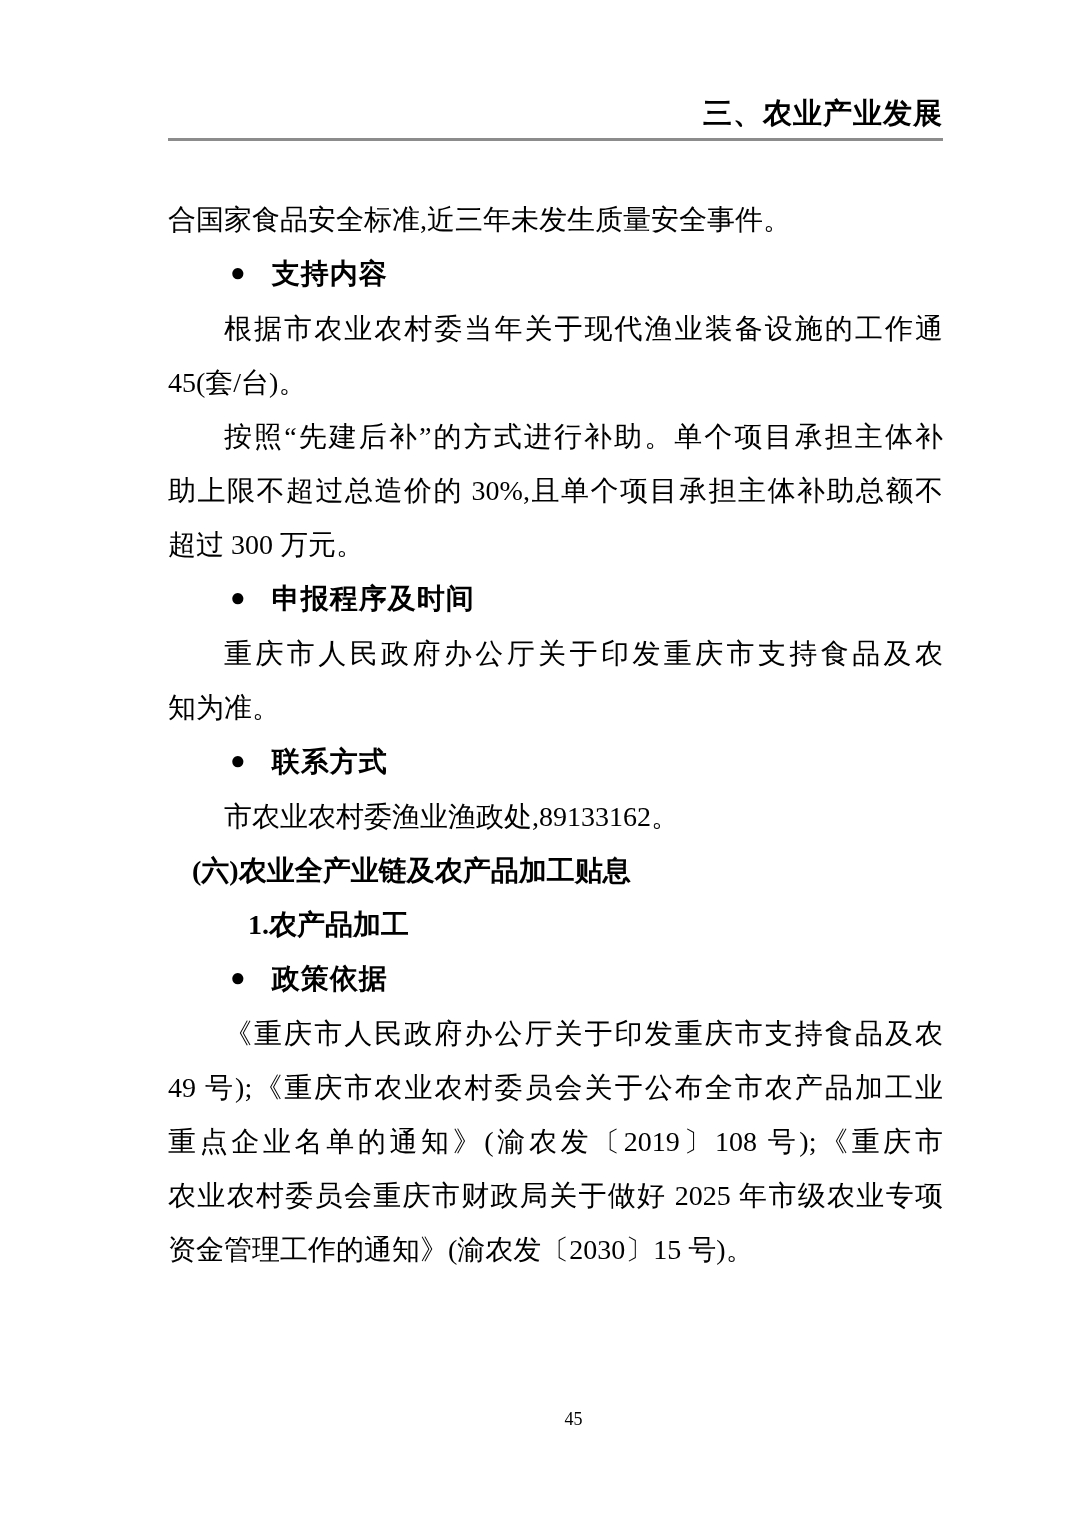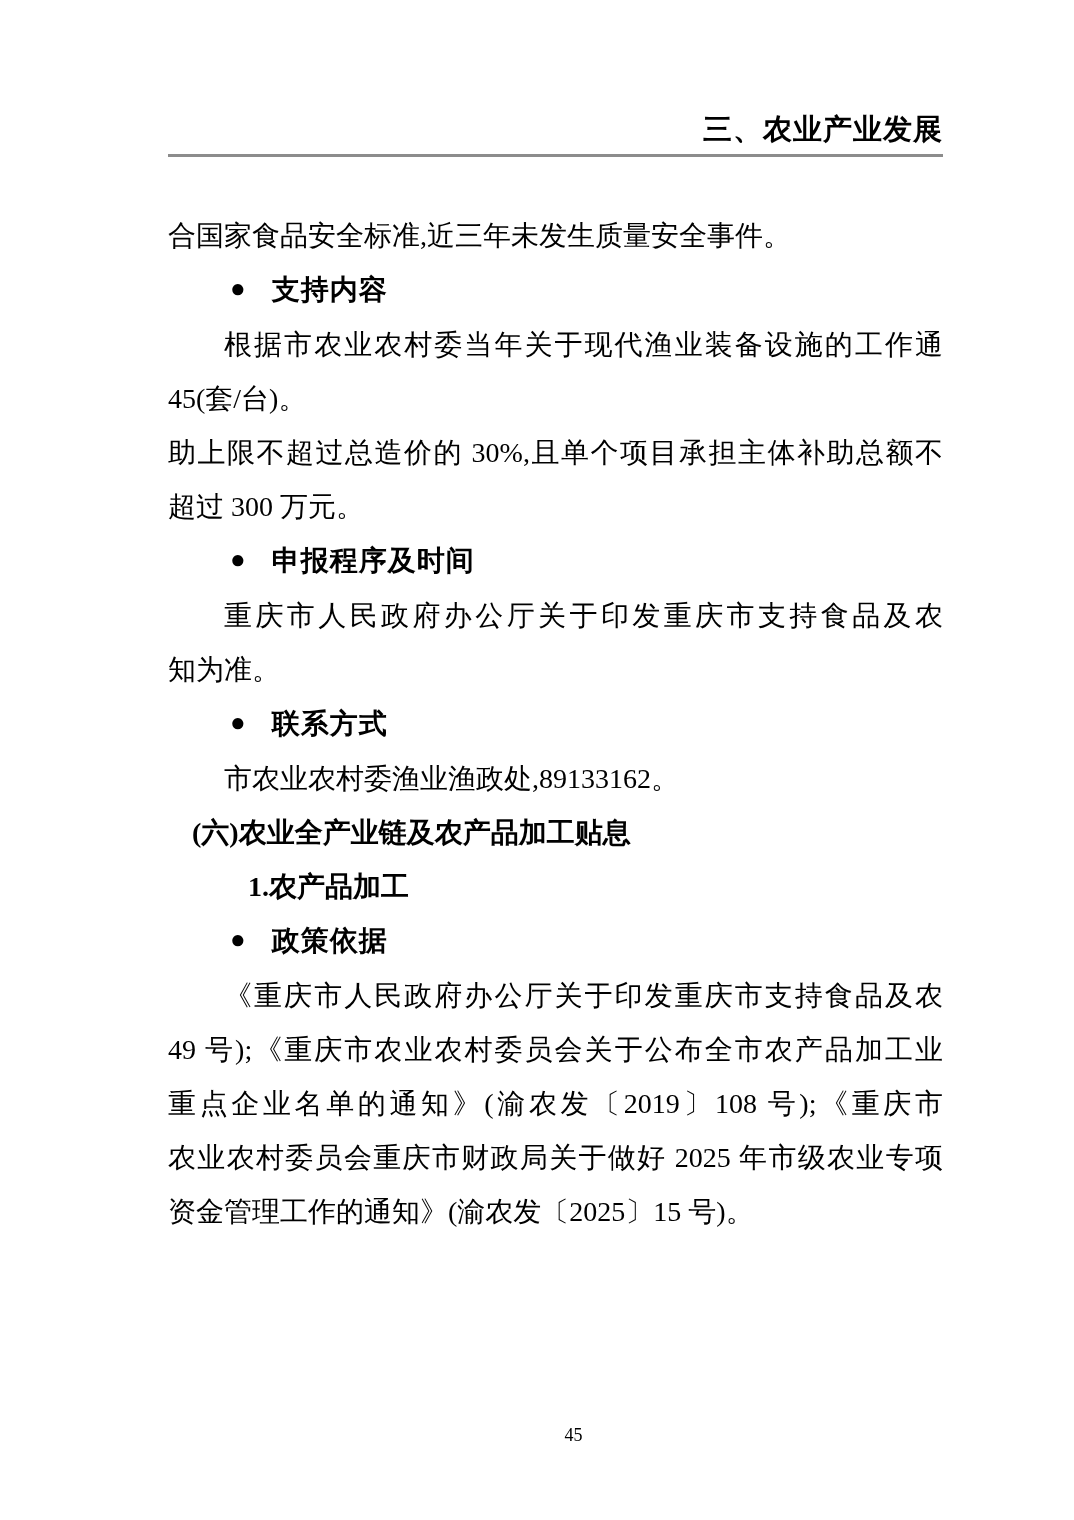--- a/index.html
+++ b/index.html
@@ -8,21 +8,21 @@
     width: 1074px;
     height: 1520px;
     background: #ffffff;
     color: #000000;
     font-family: "Liberation Serif", "DejaVu Serif", serif;
     overflow: hidden;
   }
   .content {
     position: absolute;
     left: 168px;
-    top: 16px;
+    top: 0;
     width: 775px;
   }
   .page-header {
     margin-top: 88px;
     height: 50px;
     line-height: 50px;
     font-size: 29px;
     font-weight: 700;
     text-align: right;
     letter-spacing: 1px;
@@ -74,20 +74,21 @@
       <div class="ln">合国家食品安全标准,近三年未发生质量安全事件。</div>
 
       <div class="bullet-row">
         <span class="bullet">●</span><span class="bullet-label">支持内容</span>
       </div>
 
       <div class="ln ind full">根据市农业农村委当年关于现代渔业装备设施的工作通</div>
       <div class="ln">45(套/台)。</div>
 
 
+      <div class="ln ind full">按照“先建后补”的方式进行补助。单个项目承担主体补</div>
       <div class="ln full">助上限不超过总造价的 30%,且单个项目承担主体补助总额不</div>
       <div class="ln">超过 300 万元。</div>
 
       <div class="bullet-row">
         <span class="bullet">●</span><span class="bullet-label">申报程序及时间</span>
       </div>
 
       <div class="ln ind full">重庆市人民政府办公厅关于印发重庆市支持食品及农</div>
       <div class="ln">知为准。</div>
 
@@ -102,19 +103,19 @@
       <div class="ln hd ind">1.农产品加工</div>
 
       <div class="bullet-row">
         <span class="bullet">●</span><span class="bullet-label">政策依据</span>
       </div>
 
       <div class="ln ind full">《重庆市人民政府办公厅关于印发重庆市支持食品及农</div>
       <div class="ln full">49 号);《重庆市农业农村委员会关于公布全市农产品加工业</div>
       <div class="ln full">重点企业名单的通知》(渝农发〔2019〕108 号);《重庆市</div>
       <div class="ln full">农业农村委员会重庆市财政局关于做好 2025 年市级农业专项</div>
-      <div class="ln">资金管理工作的通知》(渝农发〔2025〕15 号)。</div>
+      <div class="ln">资金管理工作的通知》(渝农发〔2030〕15 号)。</div>
 
     </div>
 
     <div class="page-number">45</div>
   </div>
 </div>
 
 </body></html>

